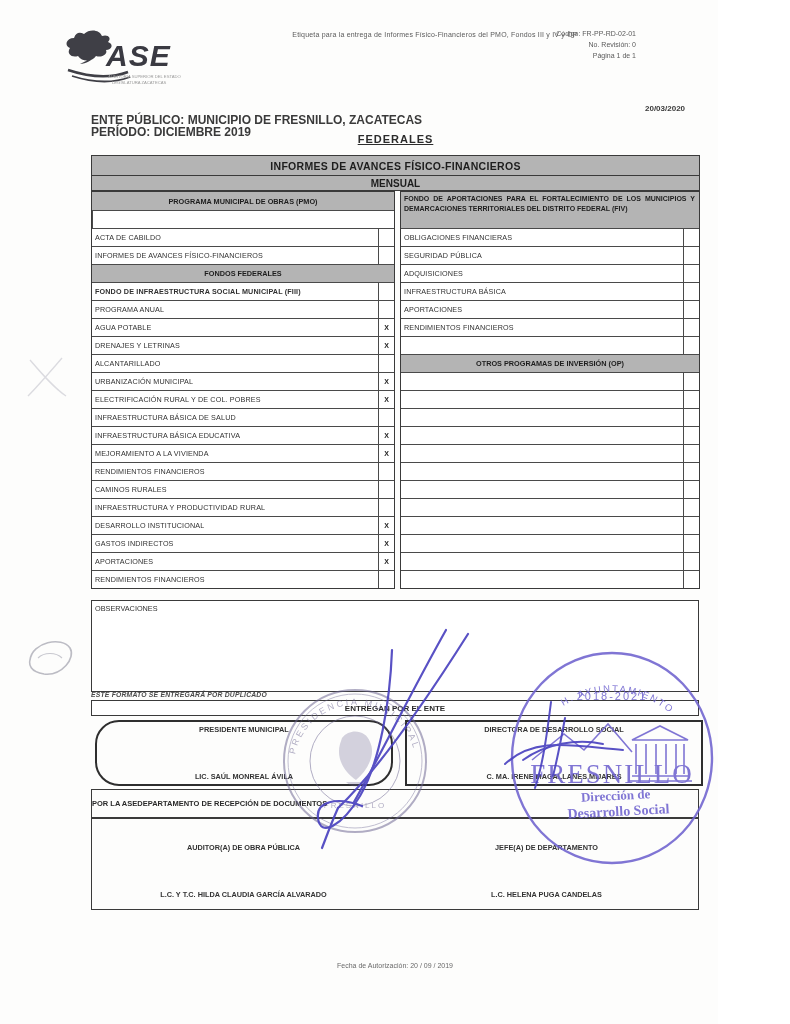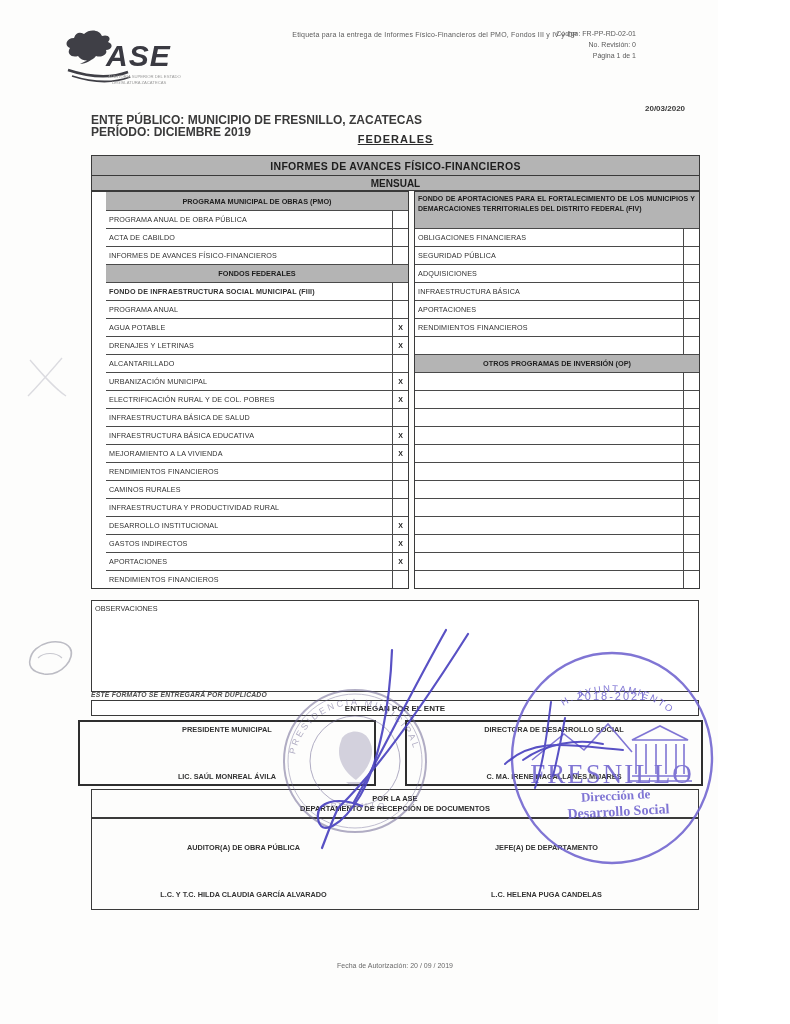--- a/index.html
+++ b/index.html
@@ -19,21 +19,21 @@
   .contenido{left:91px;top:133px;width:609px;text-align:center;font-size:11px;font-weight:bold;
              letter-spacing:1px;text-decoration:underline;color:#2c2c2c;}
   
   .doc-table{left:91px;top:155px;width:609px;}
   .t-title{border:1.5px solid #3a3a3a;background:var(--gray);height:19px;display:flex;align-items:center;
            justify-content:center;font-size:10.5px;font-weight:bold;color:#1d1d1d;letter-spacing:.3px;}
   .t-sub{border:1.5px solid #3a3a3a;border-top:none;background:var(--gray);height:14px;display:flex;
          align-items:center;justify-content:center;font-size:10px;font-weight:bold;color:#1d1d1d;}
   .cols{display:flex;gap:5px;}
   .col{border:1.5px solid #3a3a3a;background:#fff;}
-  .col.left{width:302px;padding-left:14px;}
+  .col.left{width:302px;}
   .col.right{flex:1;}
   .trow{box-sizing:border-box;height:18px;border-top:1px solid var(--line);display:flex;align-items:stretch;overflow:hidden;}
   .trow:first-child{border-top:none;}
   .trow.header{background:var(--gray);align-items:center;justify-content:center;
                font-size:7.3px;font-weight:bold;color:#1d1d1d;}
   .trow.header-tall{height:36px;background:var(--gray);align-items:flex-start;}
   .trow.header-tall span{display:block;padding:2px 4px 0 3px;font-size:7px;font-weight:bold;color:#1d1d1d;
                line-height:9.5px;text-align:justify;}
   .lbl{flex:1;display:flex;align-items:center;padding-left:3px;font-size:7.2px;color:#303030;
        white-space:nowrap;letter-spacing:.15px;}
@@ -43,22 +43,22 @@
   
   .obs{left:91px;top:600px;width:606px;height:90px;border:1.5px solid #3a3a3a;background:#fff;}
   .obs span{display:block;padding:3px 0 0 3px;font-size:7.3px;color:#303030;}
   .dup-note{left:91px;top:691px;font-size:6.8px;font-style:italic;font-weight:600;color:#4a4a4a;letter-spacing:.2px;}
   
   .bar{left:91px;top:700px;width:606px;height:14px;border:1.5px solid #3a3a3a;display:flex;align-items:center;
        justify-content:center;font-size:8px;font-weight:bold;color:#2a2a2a;background:#fff;}
   .sigbox{top:720px;height:62px;border:2px solid #2e2e2e;background:transparent;}
   .sigbox .role{position:absolute;top:3px;left:0;width:100%;text-align:center;font-size:7.4px;font-weight:600;color:#333;}
   .sigbox .name{position:absolute;bottom:3px;left:0;width:100%;text-align:center;font-size:7.3px;font-weight:600;color:#333;}
-  .ase-bar{left:91px;top:789px;width:606px;height:27px;border:1.5px solid #3a3a3a;display:flex;flex-direction:column;
-           align-items:center;justify-content:center;font-size:7.5px;font-weight:bold;color:#2a2a2a;line-height:10px;}
+  .ase-bar{left:91px;top:789px;width:606px;height:27px;border:1.5px solid #3a3a3a;display:flex;flex-direction:row;
+           align-items:center;justify-content:flex-start;font-size:7.5px;font-weight:bold;color:#2a2a2a;line-height:10px;}
   .ase-box{left:91px;top:818px;width:606px;height:90px;border:1.5px solid #3a3a3a;}
   .ase-box .half{position:absolute;width:50%;text-align:center;font-size:7.3px;font-weight:600;color:#333;}
   .footer{left:0;top:962px;width:790px;text-align:center;font-size:7px;color:#6a6a6a;}
   .stamp{pointer-events:none;z-index:6;}
   svg text{font-family:"Liberation Sans",sans-serif;}
   svg .serif{font-family:"Liberation Serif",serif;}
 </style>
 </head>
 <body>
 
@@ -88,21 +88,20 @@
 
   <div class="abs doc-table">
     <div class="t-title">INFORMES DE AVANCES FÍSICO-FINANCIEROS</div>
     <div class="t-sub">MENSUAL</div>
     <div class="cols">
       <div class="col left" id="left-col">
           <div class="trow header">
             <span>PROGRAMA MUNICIPAL DE OBRAS (PMO)</span>
           </div>
           <div class="trow item">
-            <div class="lbl">PROGRAMA ANUAL DE OBRA PÚBLICA</div>
             <div class="cb"></div>
           </div>
           <div class="trow item">
             <div class="lbl">ACTA DE CABILDO</div>
             <div class="cb"></div>
           </div>
           <div class="trow item">
             <div class="lbl">INFORMES DE AVANCES FÍSICO-FINANCIEROS</div>
             <div class="cb"></div>
           </div>
@@ -264,21 +263,21 @@
         </div>
     </div>
   </div>
 
   <div class="abs obs">
     <span>OBSERVACIONES</span>
   </div>
   <div class="abs dup-note">ESTE FORMATO SE ENTREGARÁ POR DUPLICADO</div>
 
   <div class="abs bar">ENTREGAN POR EL ENTE</div>
-  <div class="abs sigbox" style="left:78px;width:294px;">
+  <div class="abs sigbox" style="left:95px;width:294px;border-radius:24px;">
     <div class="role">PRESIDENTE MUNICIPAL</div>
     <div class="name">LIC. SAÚL MONREAL ÁVILA</div>
   </div>
   <div class="abs sigbox" style="left:405px;width:294px;">
     <div class="role">DIRECTORA DE DESARROLLO SOCIAL</div>
     <div class="name">C. MA. IRENE MAGALLANES MIJARES</div>
   </div>
 
   <div class="abs ase-bar">
     <div>POR LA ASE</div>

